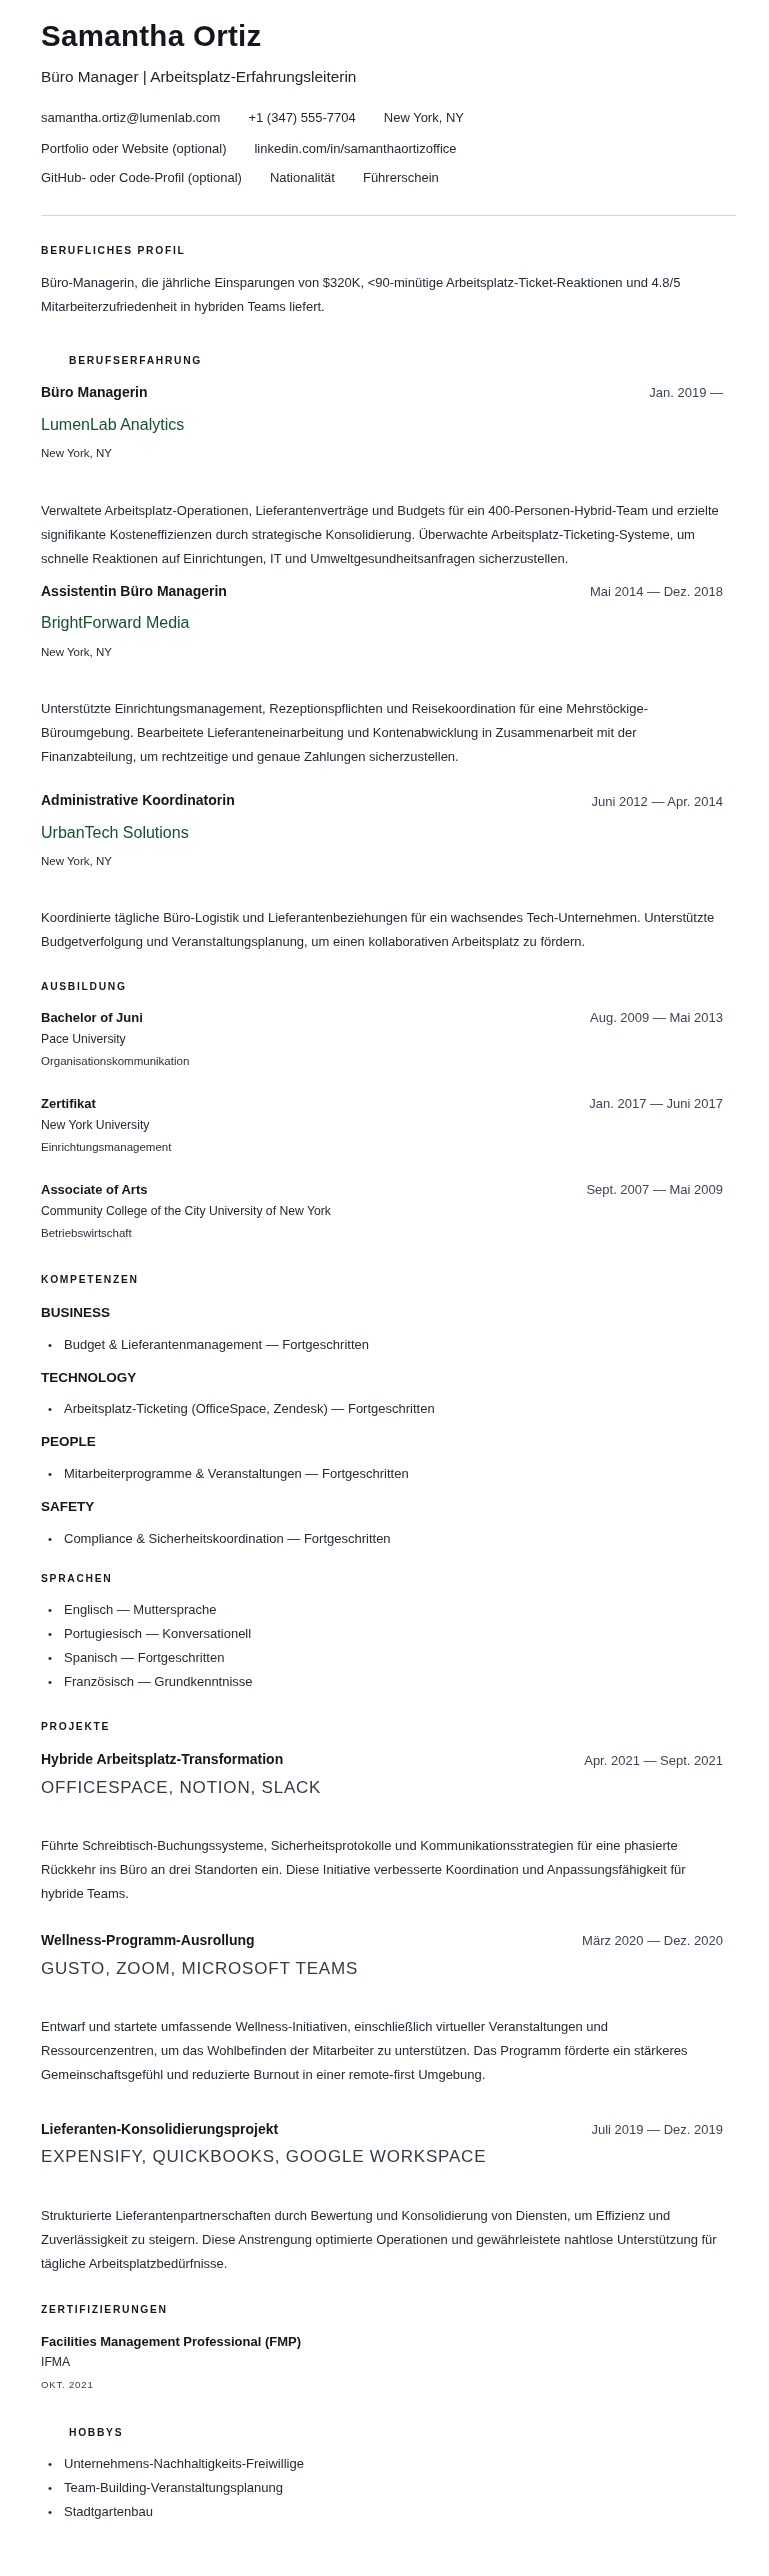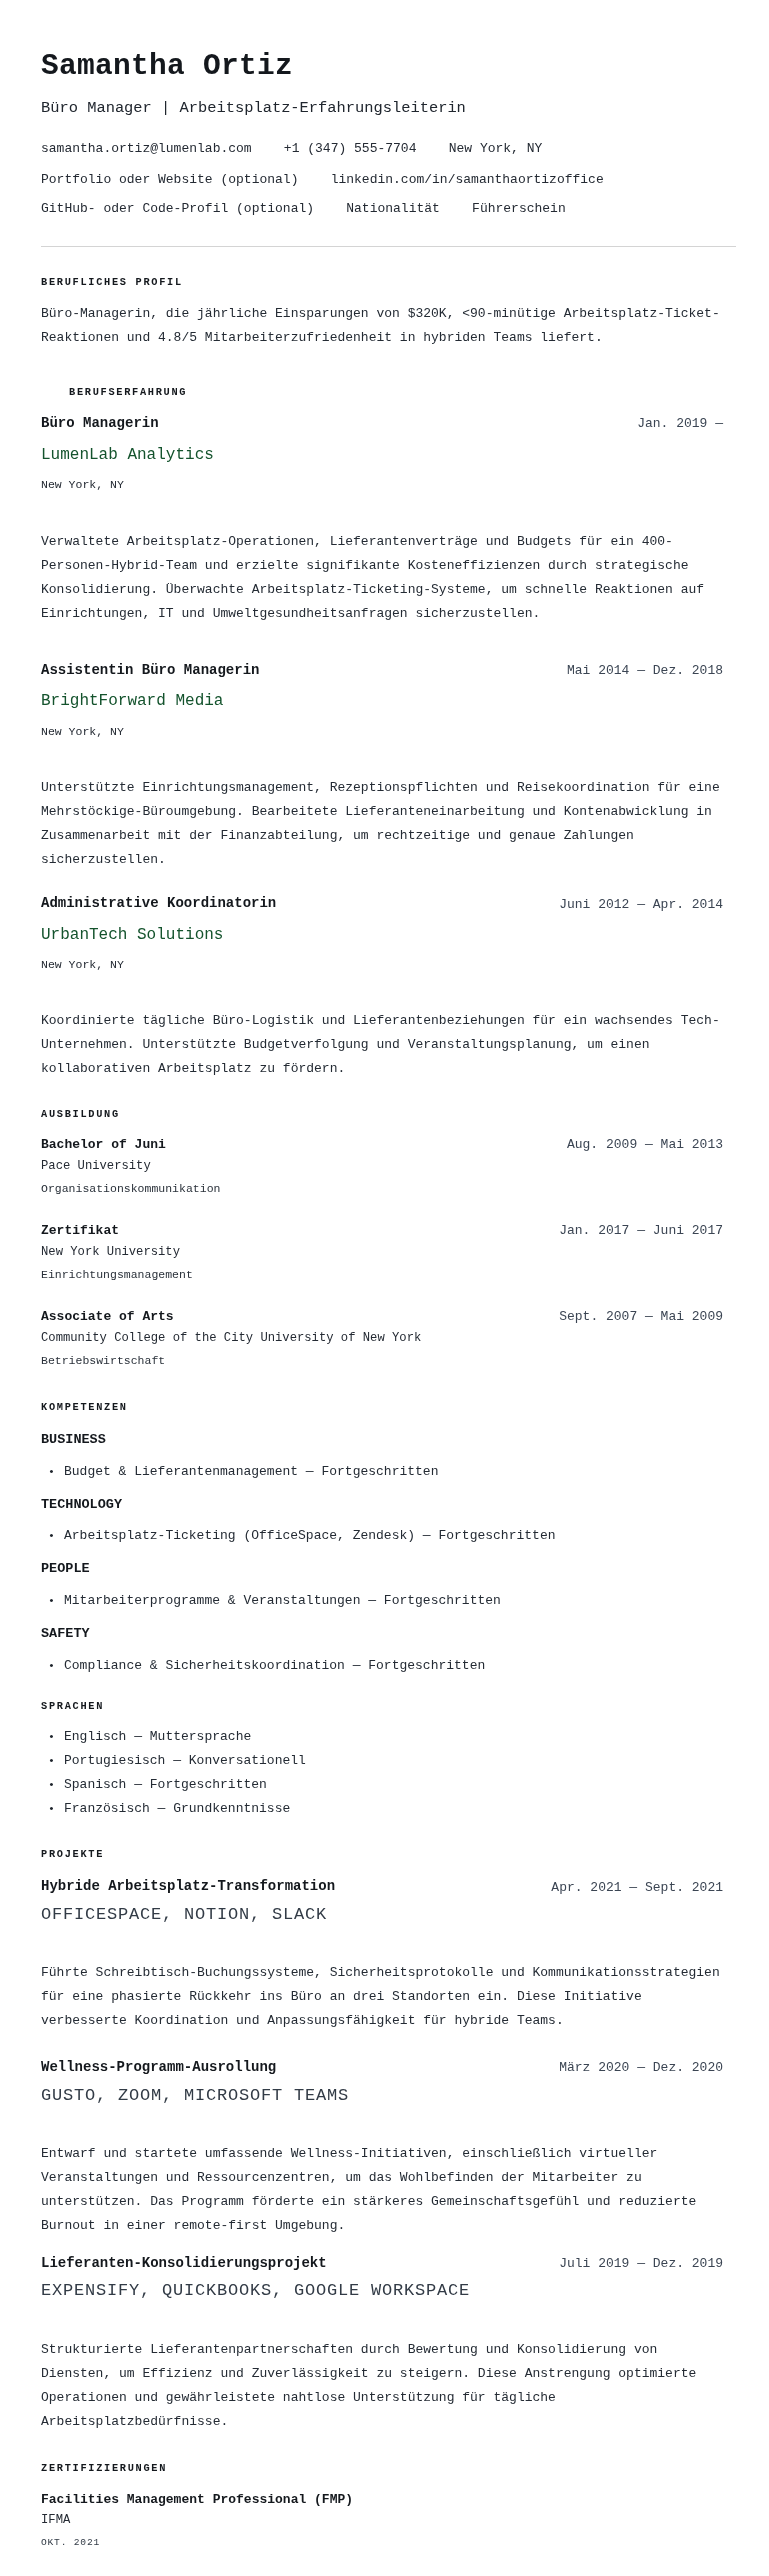--- a/index.html
+++ b/index.html
@@ -1,22 +1,22 @@
 <!DOCTYPE html>
 <html lang="de" style="font-size:10.3px"><head>
 <meta charset="utf-8">
 <style>
   html, body { margin: 0; padding: 0; background: #ffffff; }
   .page {
     width: 764px;
     height: 2576px;
     box-sizing: border-box;
-    padding: 48px 41px 0 41px;
+    padding: 17px 41px 0 41px;
     background: #ffffff;
-    font-family: Liberation Mono, monospace;
+    font-family: Liberation Sans, sans-serif;
     color: #20262e;
     overflow: hidden;
   }
   .name {
     font-size: 29.5px;
     line-height: 1.0;
     font-weight: bold;
     color: #14181d;
     margin: 3.8px 0 0 0;
     letter-spacing: 0.3px;
@@ -50,21 +50,21 @@
     color: #242b34;
     margin: 13px 0 0 0;
   }
 
   .entry-header {
     display: flex;
     justify-content: space-between;
     align-items: flex-end;
   }
   .entry-header.job { margin-top: 16.7px; }
-  .entry-header.job2 { margin-top: 36px; gap: 26px; }
+  .entry-header.job2 { margin-top: 12px; gap: 26px; }
   .entry-header.job3 { margin-top: 23px; }
   .entry-title { font-size: 14px; line-height: 1.2; font-weight: bold; color: #14181d; }
   .entry-dates { font-size: 13px; line-height: 1.2; color: #3b4553; white-space: nowrap; }
   .entry-company { font-size: 16px; line-height: 1.2; margin-top: 14px; color: #14532d; }
   .entry-location { font-size: 11.5px; line-height: 1.2; margin-top: 13px; color: #242a33; }
   .entry-desc { margin-top: 38px; }
   .entry-desc.short3 { margin-top: 37px; }
 
   .edu-header { margin-top: 16.7px; }
   .edu-header.later { margin-top: 28px; }
@@ -88,21 +88,21 @@
     position: absolute;
     left: 7px;
     top: 0;
     font-size: 11.5px;
     color: #20262e;
   }
   ul.dotlist.langs { margin-top: 13px; }
 
   .proj-header { margin-top: 18px; }
   .proj-header.p2 { margin-top: 26px; }
-  .proj-header.p3 { margin-top: 17px; gap: 24px; }
+  .proj-header.p3 { margin-top: 34px; gap: 24px; }
   .proj-tools {
     font-size: 17px;
     line-height: 1.2;
     letter-spacing: 0.8px;
     color: #323b46;
     margin-top: 9.6px;
   }
   .proj-desc { margin-top: 36px; }
 
   .cert-name { font-size: 13px; line-height: 1.2; font-weight: bold; color: #14181d; margin-top: 18px; }

